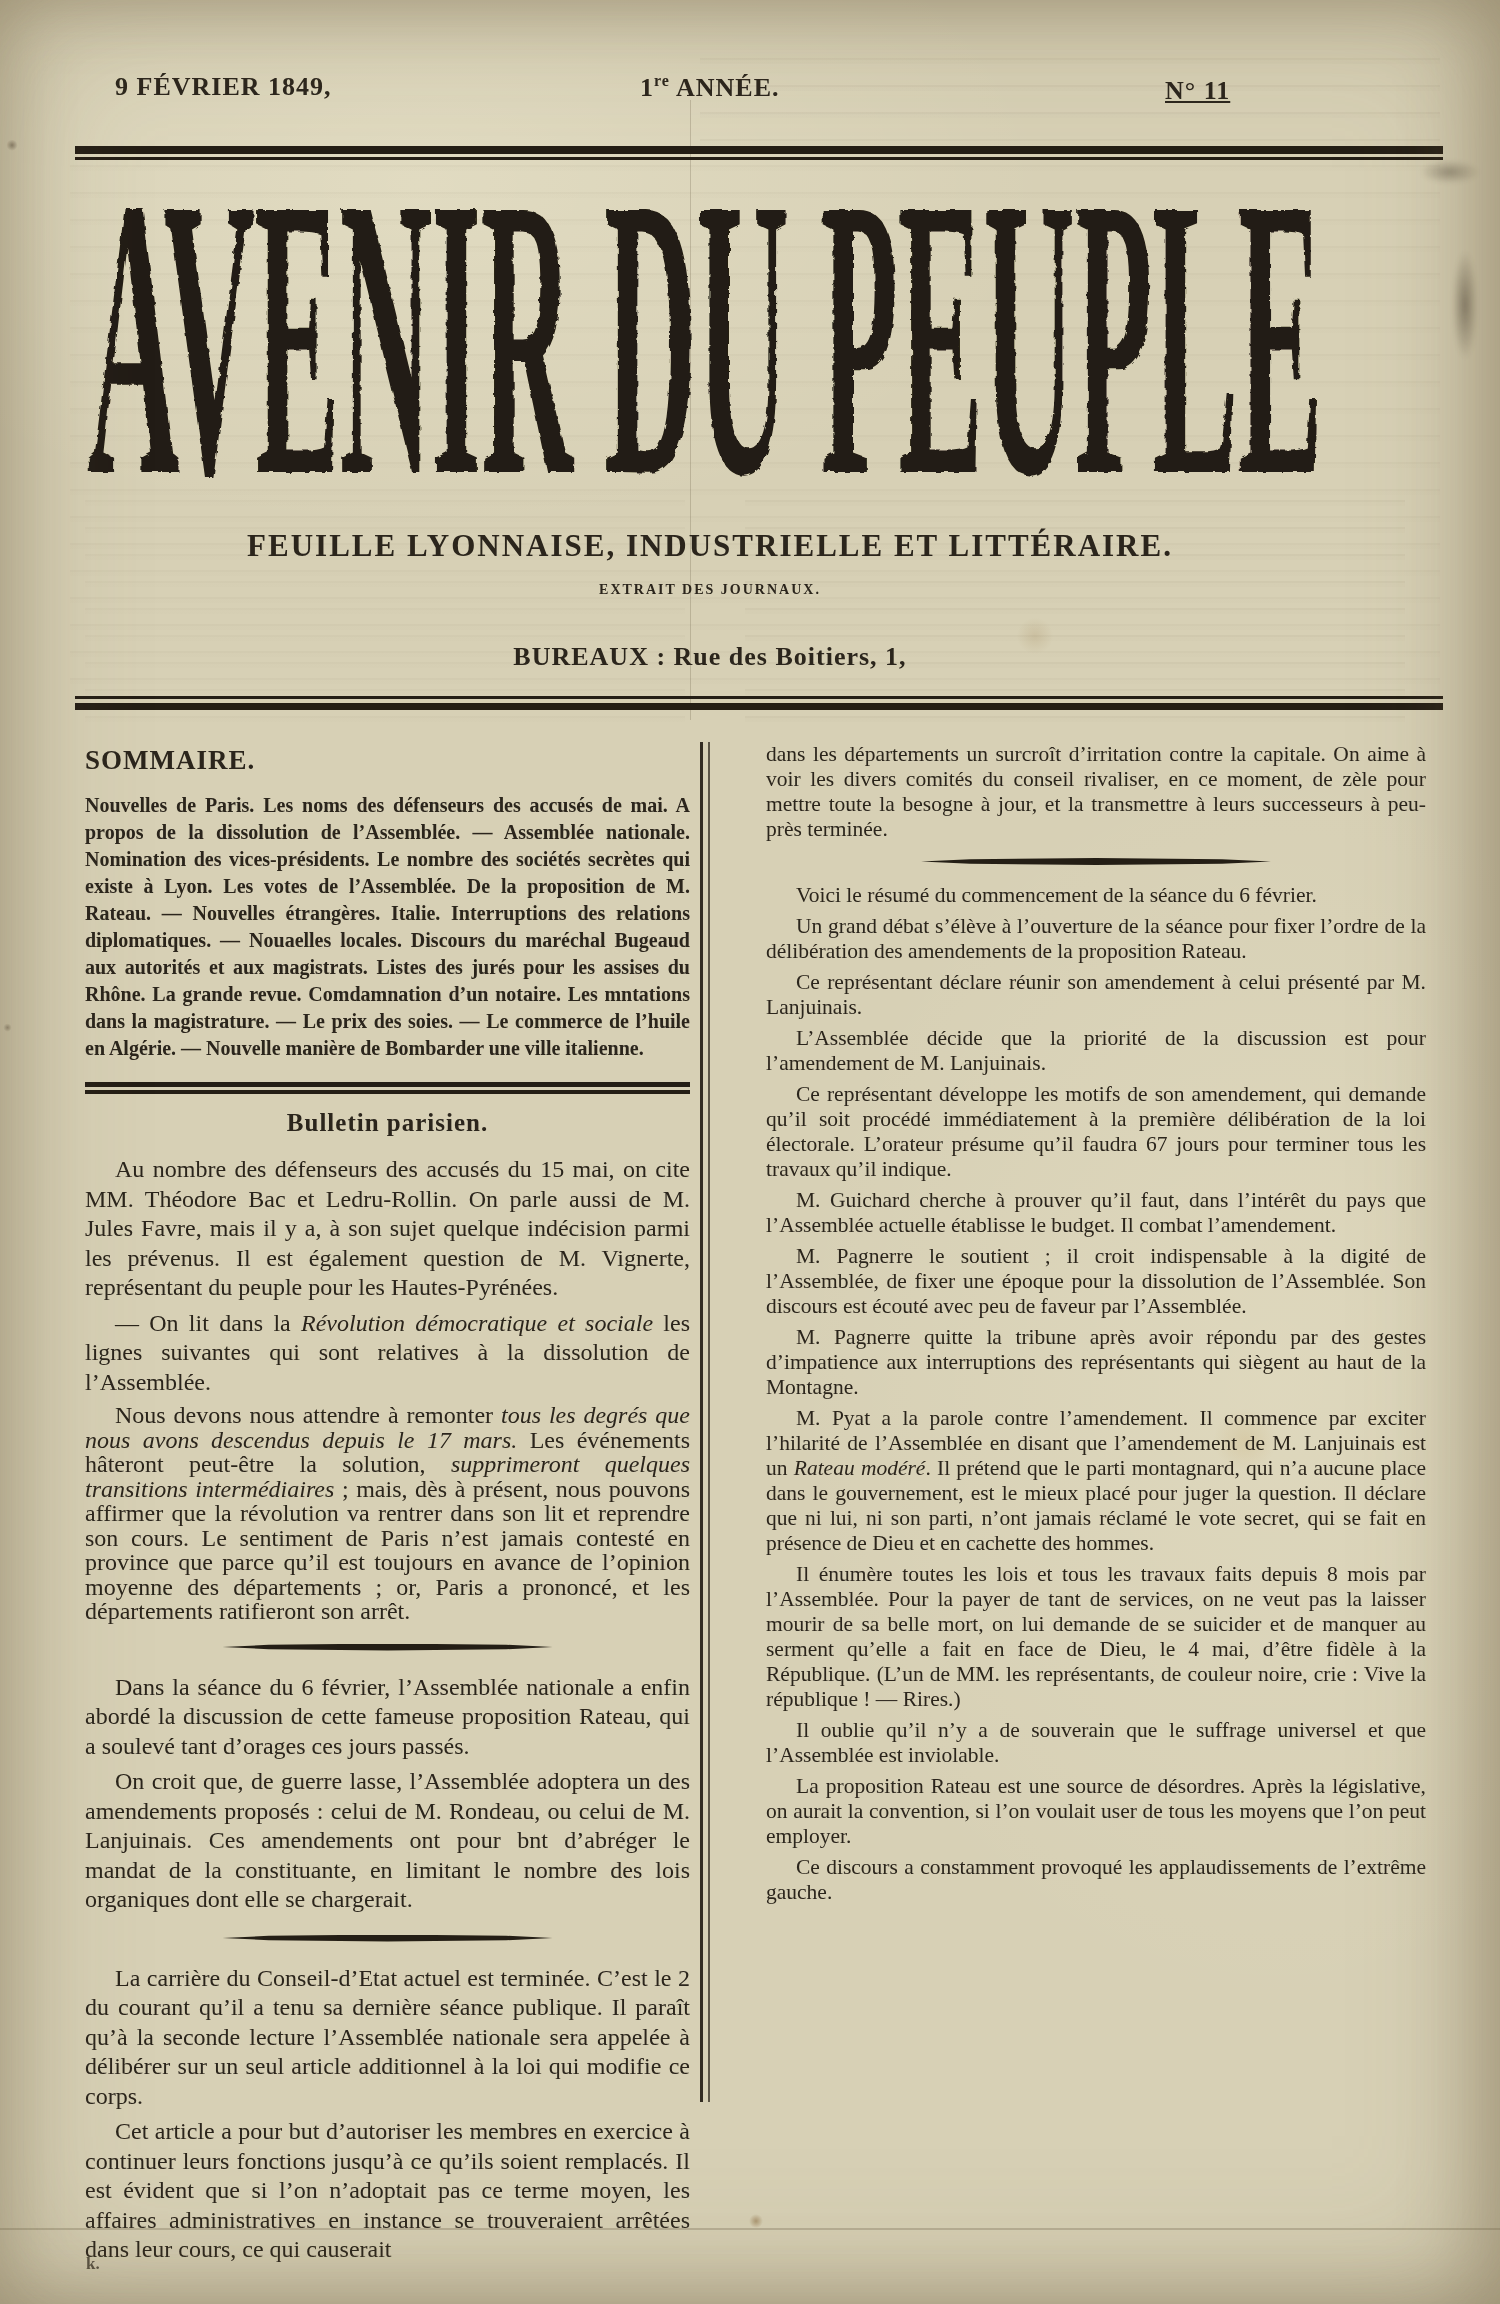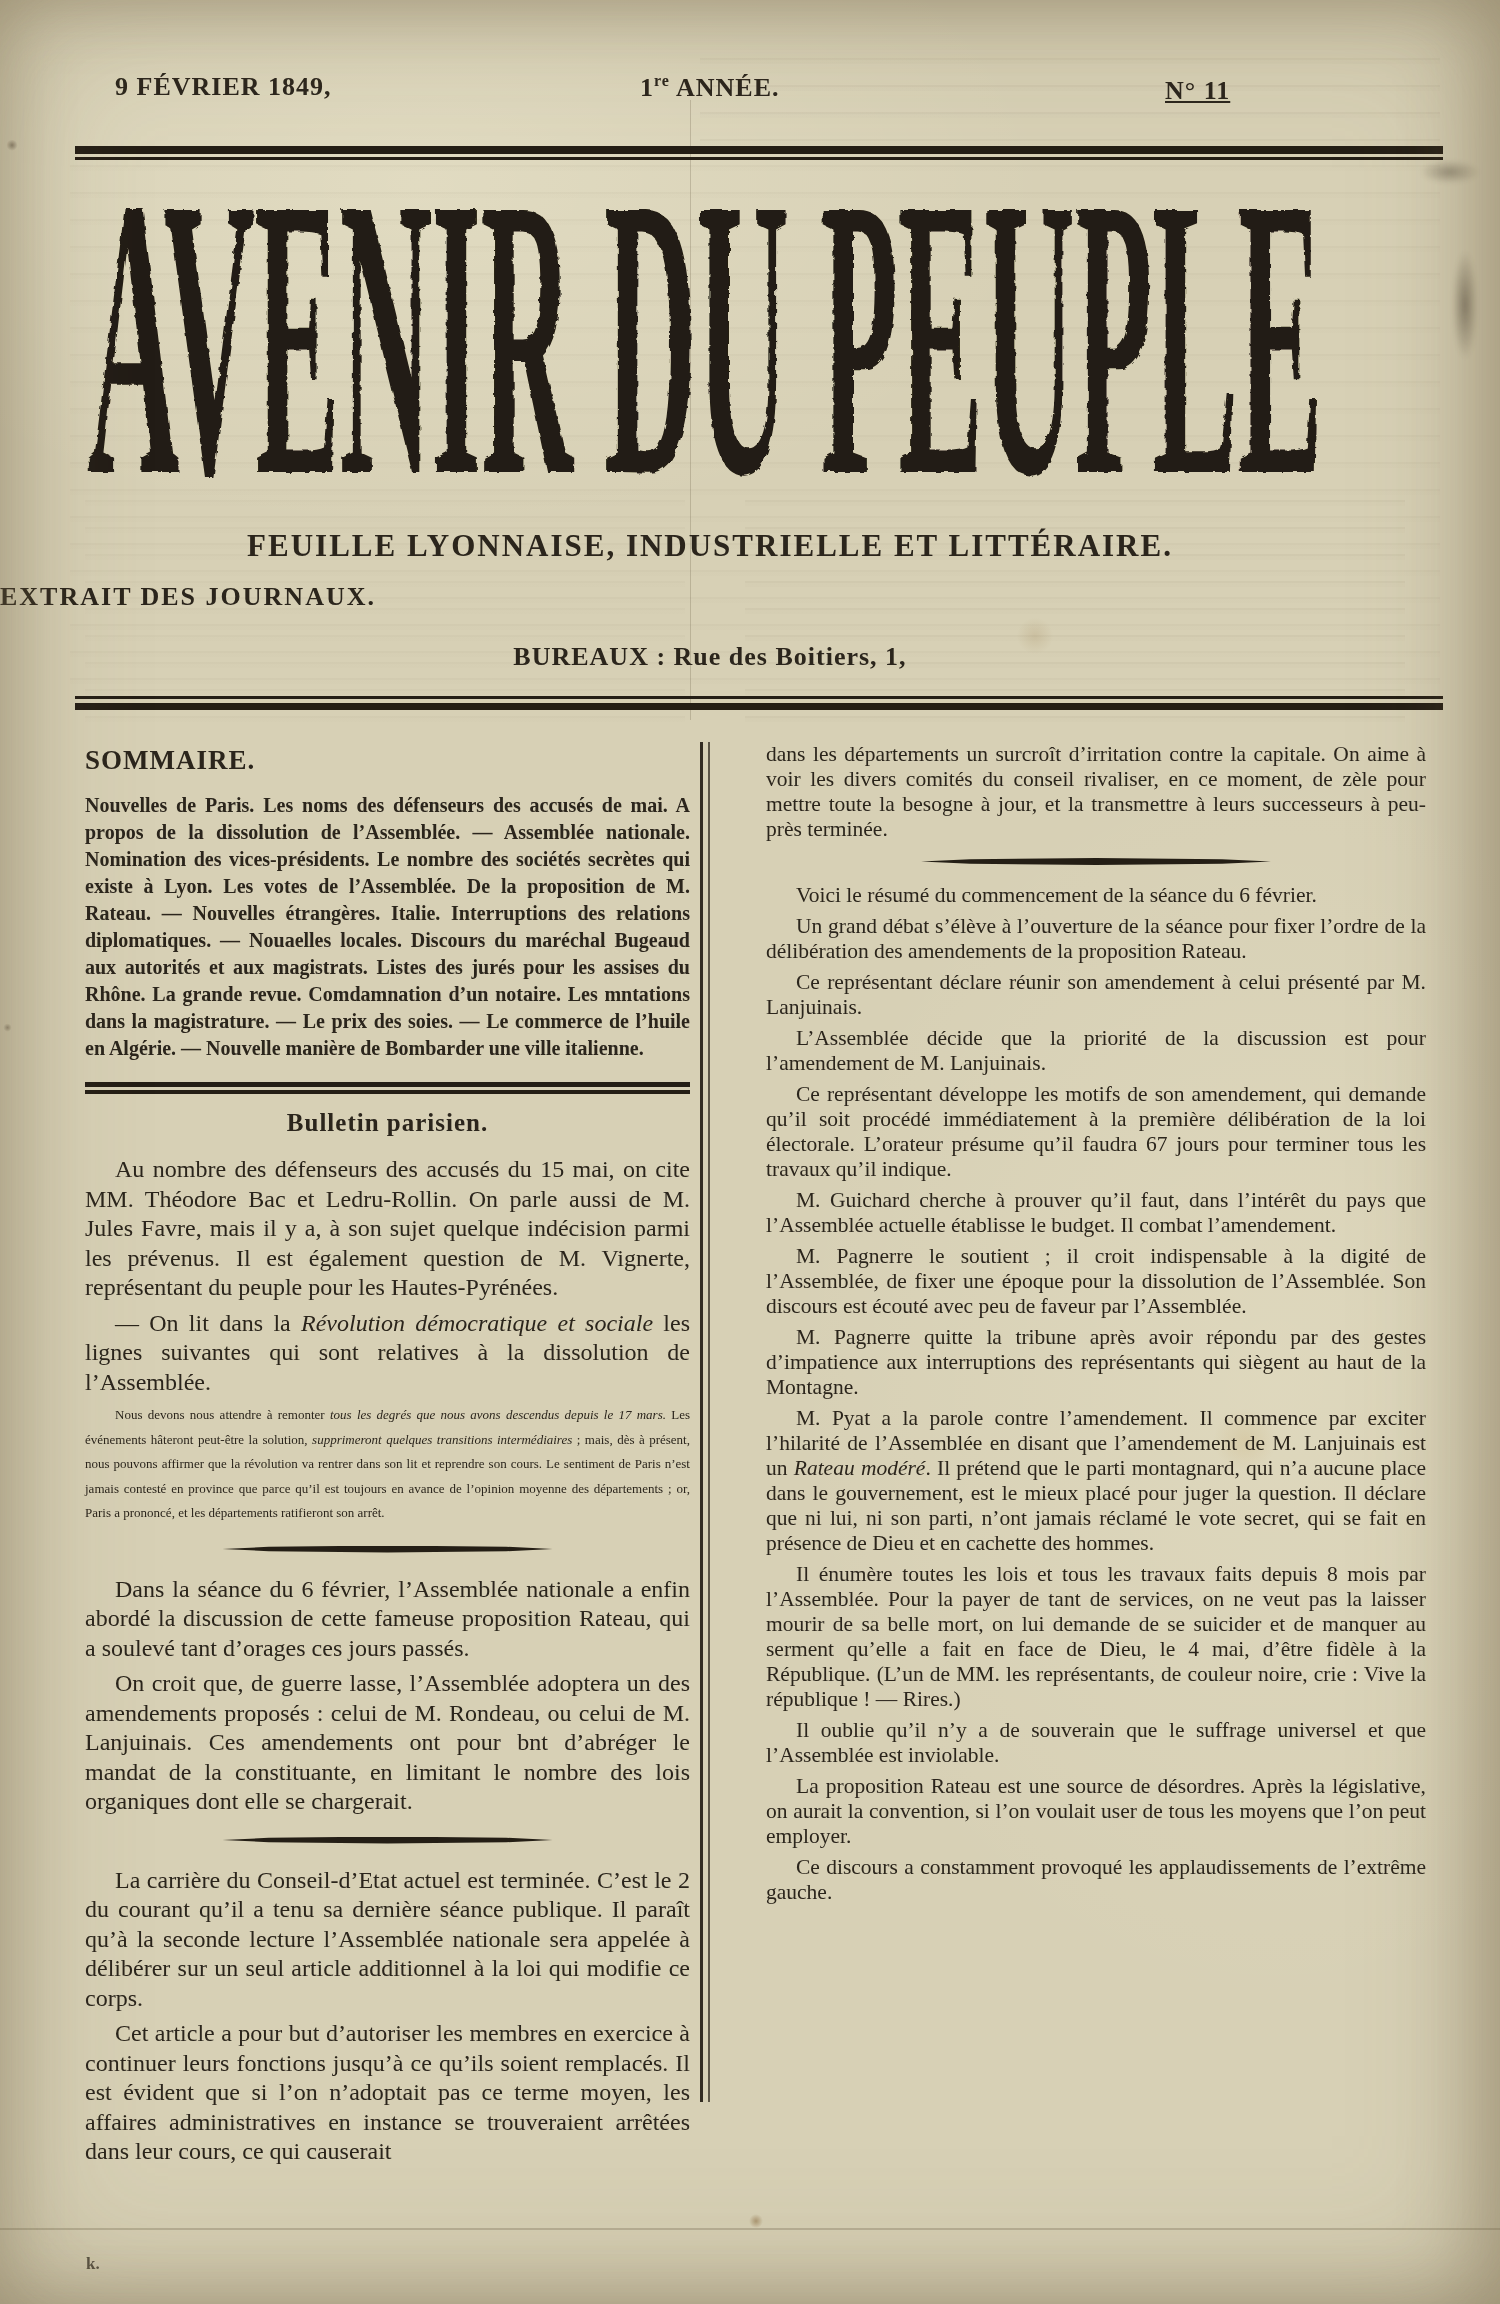--- a/index.html
+++ b/index.html
@@ -37,21 +37,21 @@
   .topline .issue{position:absolute;left:1090px;top:4px;text-decoration:underline;}
 
   .rule-a{position:absolute;left:75px;top:146px;width:1368px;}
   .rule-a .r1{height:8px;background:#241e15;}
   .rule-a .r2{height:3px;background:#241e15;margin-top:3px;}
 
   .masthead{position:absolute;left:85px;top:198px;width:1330px;height:310px;}
   .masthead svg{display:block;}
 
   .subtitle{position:absolute;left:0;top:528px;width:1420px;text-align:center;font-weight:bold;font-size:31px;letter-spacing:2px;}
-  .extrait{position:absolute;left:0;top:582px;width:1420px;text-align:left;font-weight:bold;font-size:26px;letter-spacing:2px;}
+  .extrait{position:absolute;left:0;top:582px;width:1420px;text-align:center;font-weight:bold;font-size:14px;letter-spacing:2px;}
   .bureaux{position:absolute;left:0;top:642px;width:1420px;text-align:center;font-weight:bold;font-size:26px;letter-spacing:1px;}
 
   .rule-b{position:absolute;left:75px;top:696px;width:1368px;}
   .rule-b .r1{height:3px;background:#241e15;}
   .rule-b .r2{height:7px;background:#241e15;margin-top:4px;}
 
   .col-divider{position:absolute;left:700px;top:742px;height:1360px;width:12px;}
   .col-divider::before{content:"";position:absolute;left:0;top:0;bottom:0;width:3px;background:#332c21;}
   .col-divider::after{content:"";position:absolute;left:8px;top:0;bottom:0;width:2px;background:rgba(51,44,33,0.75);}
 
@@ -60,21 +60,21 @@
   .col-right{left:766px;width:660px;font-size:21.5px;line-height:25px;}
 
   .sommaire-title{font-weight:bold;font-size:27px;letter-spacing:1px;margin:4px 0 16px;}
   .sommaire-text{font-weight:bold;font-size:20px;line-height:27px;margin:0 0 20px;}
   .dbl-rule{margin:0 0 14px;}
   .dbl-rule .r1{height:5px;background:#241e15;}
   .dbl-rule .r2{height:4px;background:#241e15;margin-top:3px;}
   .bulletin-title{text-align:center;font-weight:bold;font-size:25px;margin:14px 0 18px;letter-spacing:1px;}
   .col p{margin:0 0 6px;text-indent:30px;}
   .col p.noindent{text-indent:0;}
-  .small-text{font-size:13px;line-height:24.5px;margin:10px 0 8px;}
+  .small-text{font-size:24px;line-height:24.5px;margin:10px 0 8px;}
   .taper{width:330px;height:7px;margin:20px auto 22px;background:#241e15;
     clip-path:polygon(0 50%,14% 18%,50% 0,86% 18%,100% 50%,86% 82%,50% 100%,14% 82%);}
   .col-right .taper{width:350px;margin:16px auto 18px;}
   .italic{font-style:italic;}
   .footer-mark{position:absolute;left:86px;top:2254px;font-size:17px;font-weight:bold;color:rgba(43,37,28,0.75);}
 </style>
 </head>
 <body>
 
 <div class="page">

